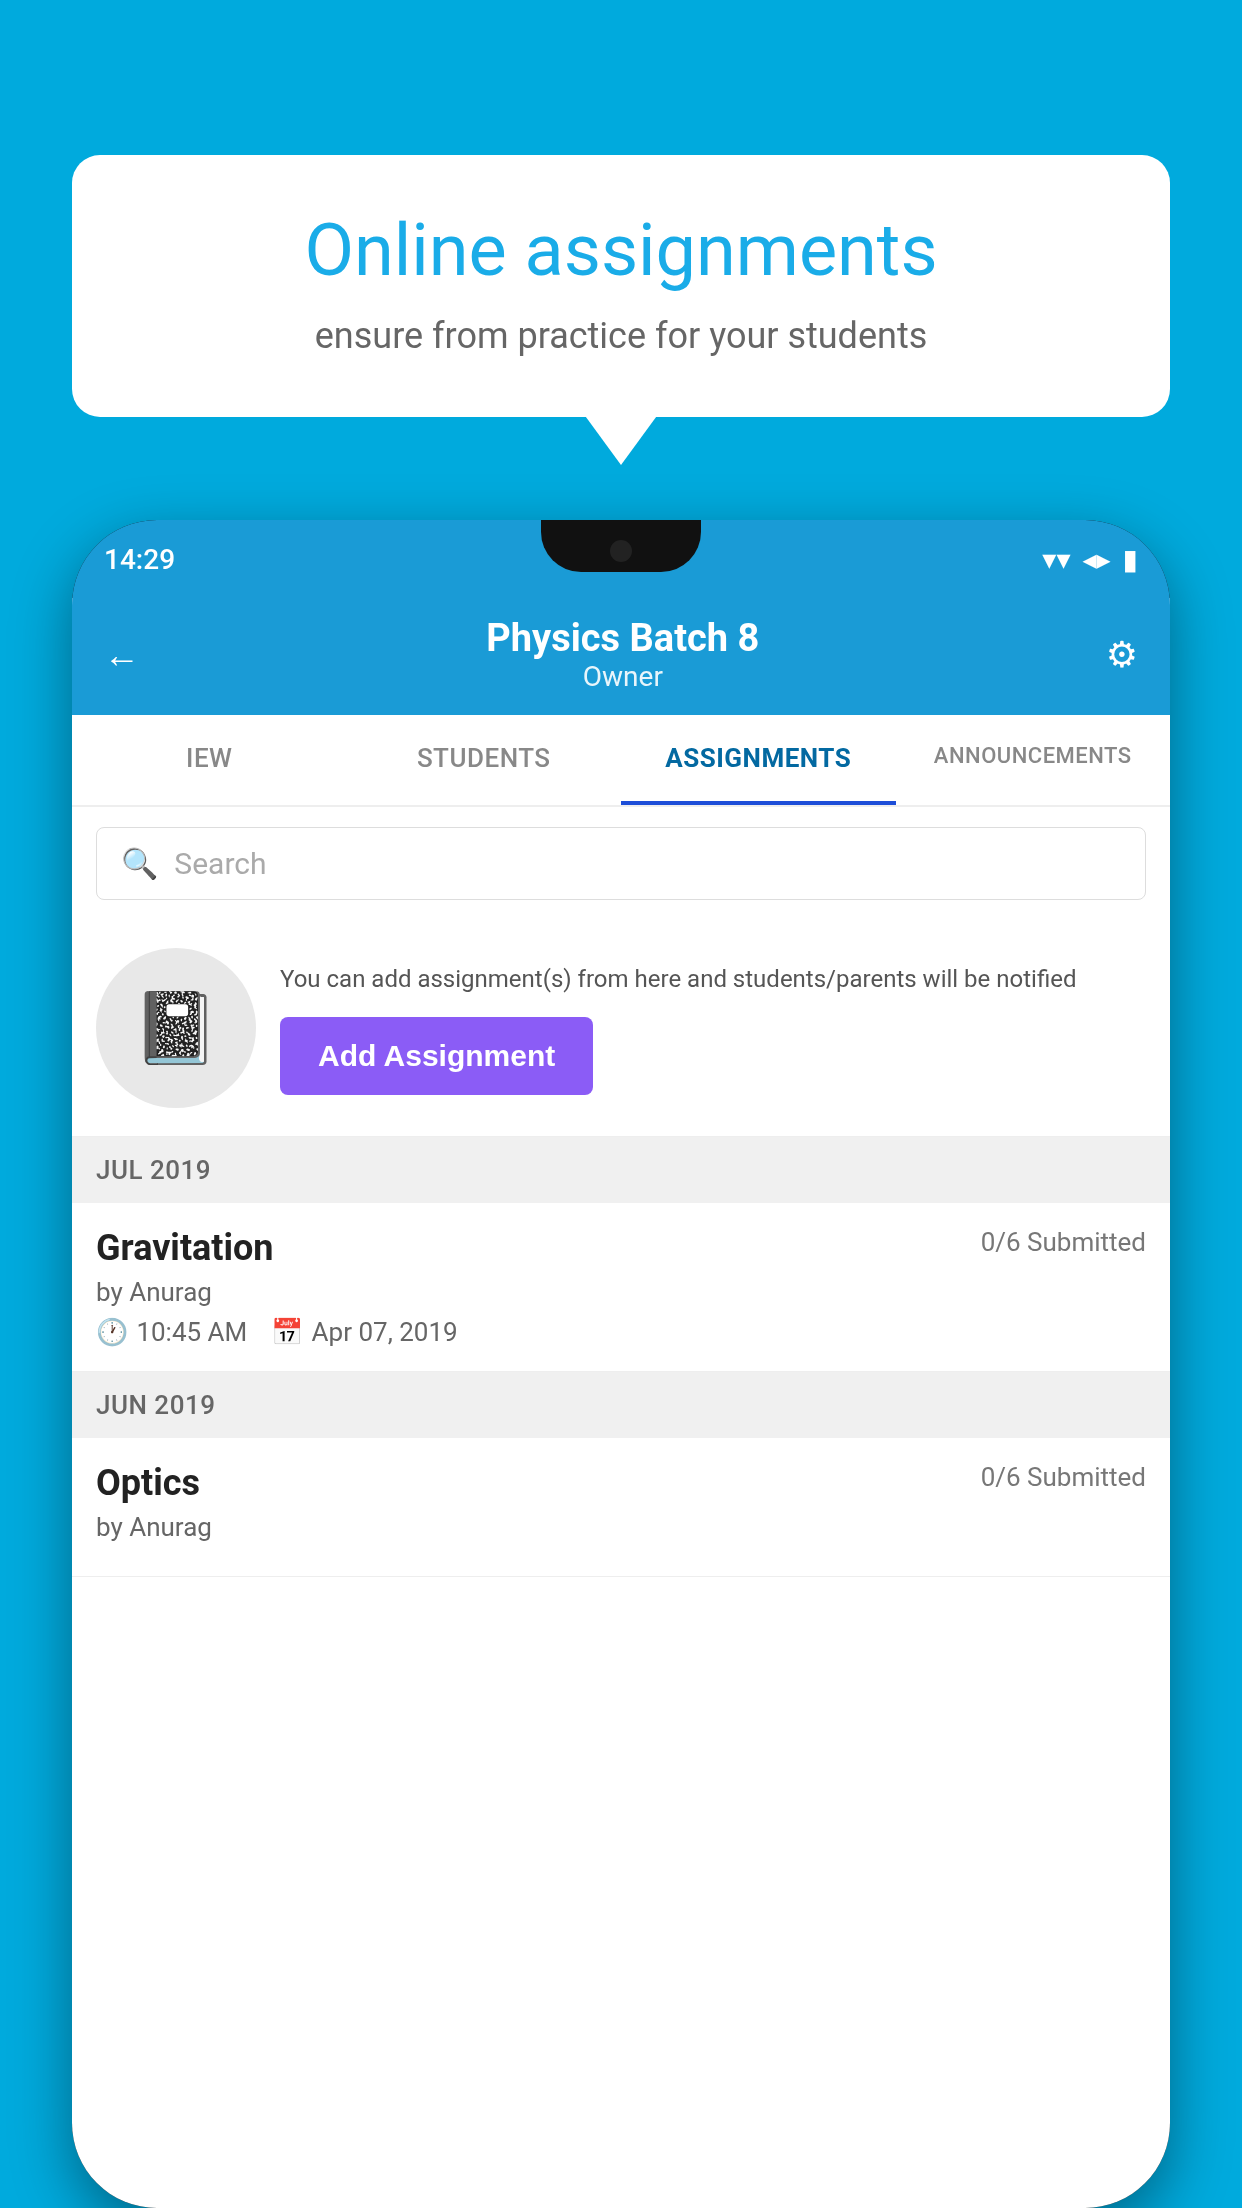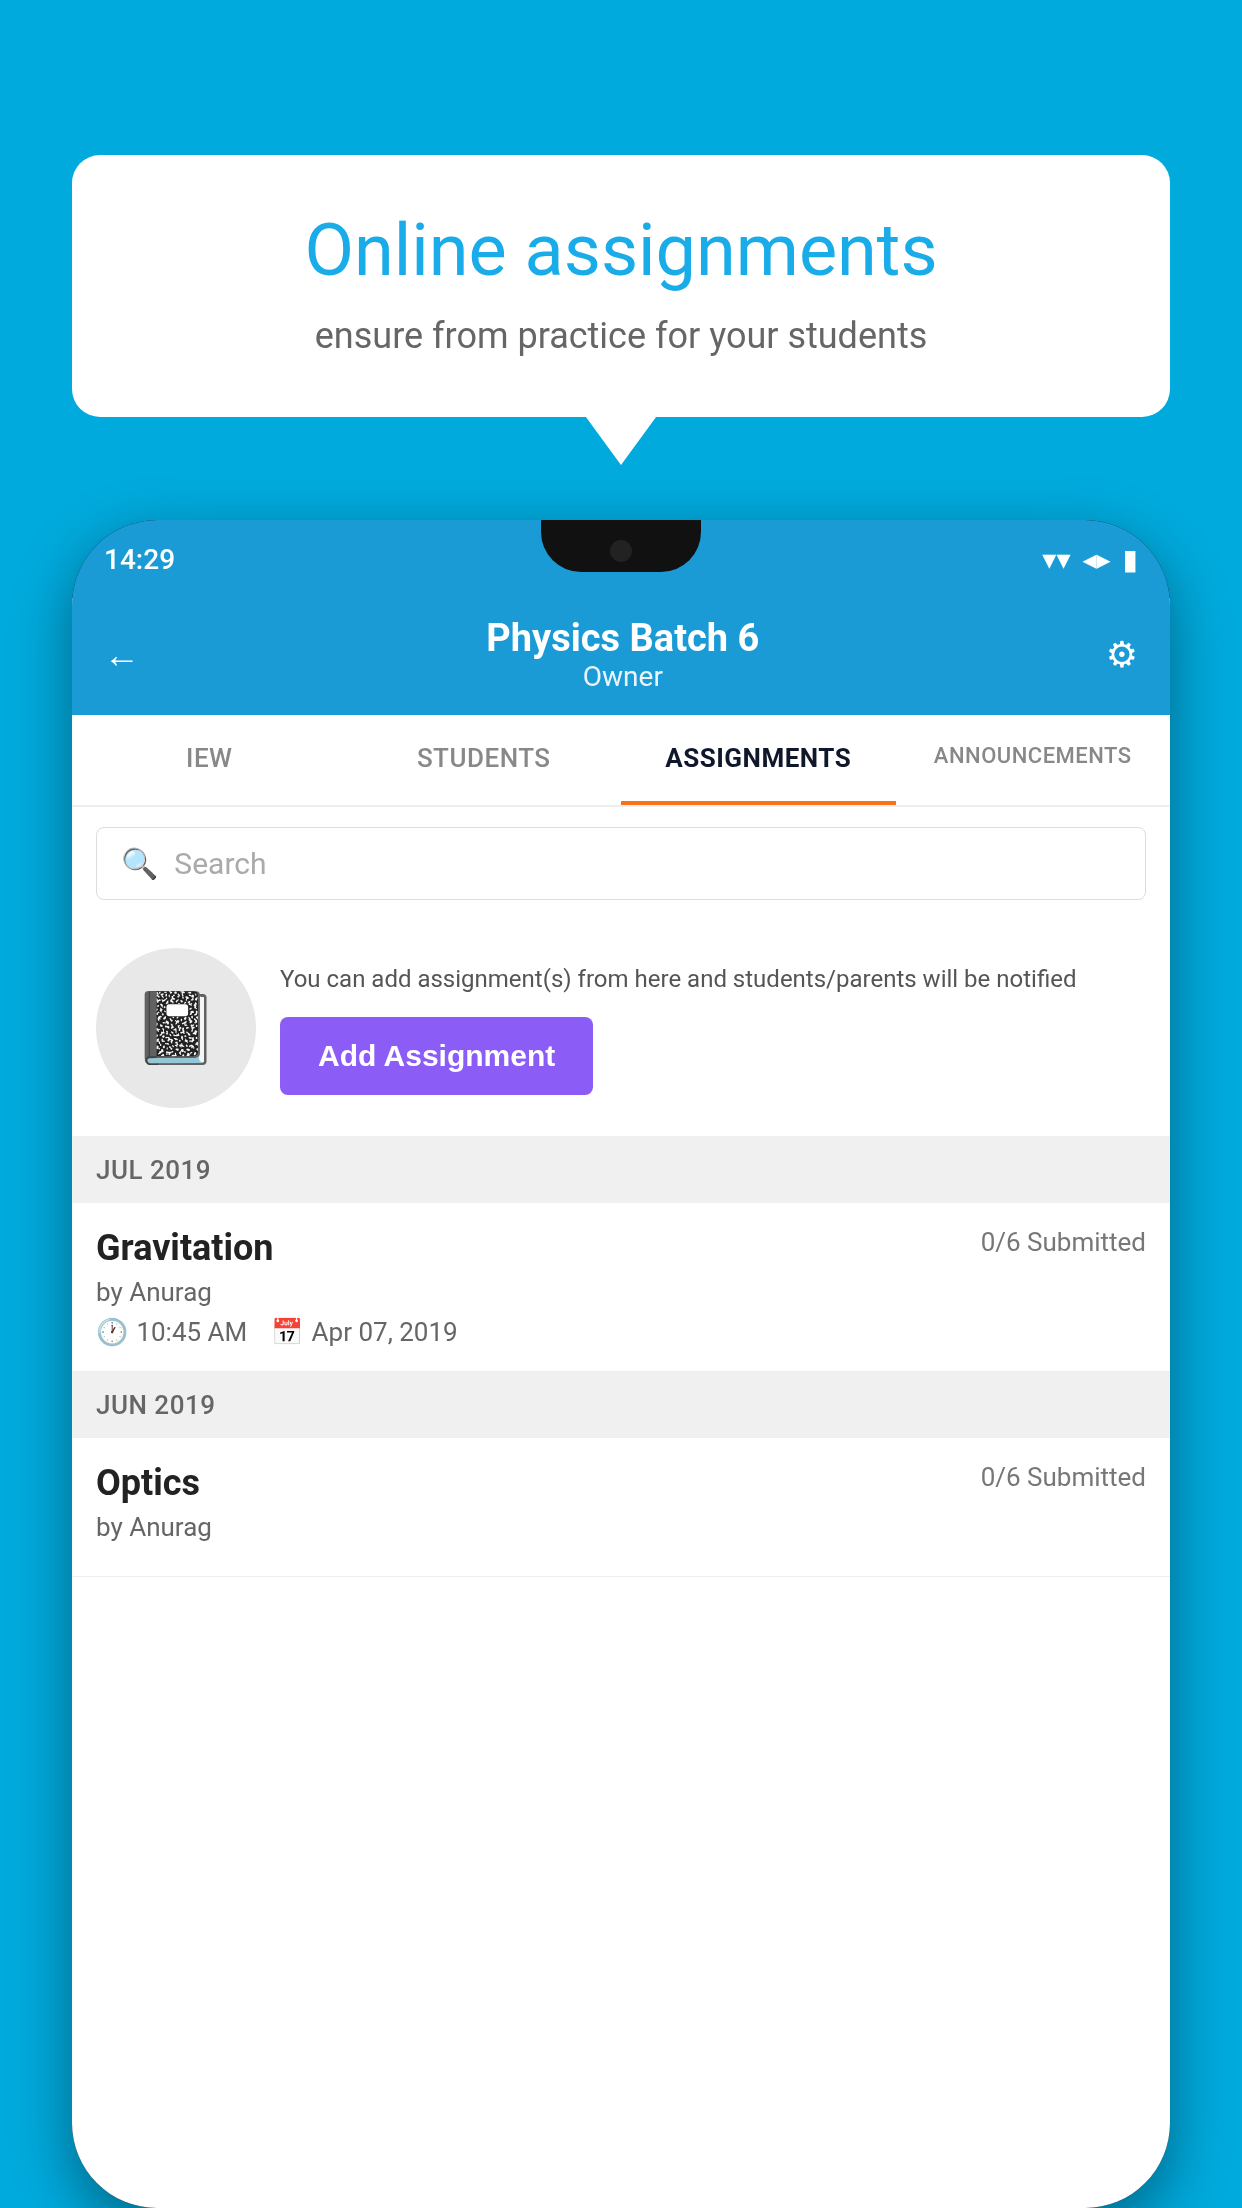--- a/index.html
+++ b/index.html
@@ -171,22 +171,22 @@
       font-size: 26px;
       font-weight: 500;
       color: #888;
       cursor: pointer;
       letter-spacing: 0.5px;
       border-bottom: 4px solid transparent;
       white-space: nowrap;
     }
 
     .tab-item.active {
-      color: #0f172a;
-      border-bottom: 4px solid #f97316;
+      color: #0369a1;
+      border-bottom: 4px solid #1d4ed8;
       font-weight: 700;
     }
 
     
     .phone-screen {
       background: white;
       overflow: hidden;
       height: calc(100% - 78px);
       border-radius: 0 0 75px 75px;
       display: flex;
@@ -349,21 +349,21 @@
       <span class="signal-icon">◂▸</span>
       <span class="battery-icon">▮</span>
     </div>
   </div>
 
   <div class="phone-screen">
 
     <div class="app-header">
       <span class="back-arrow">←</span>
       <div class="header-center">
-        <div class="header-title">Physics Batch 6</div>
+        <div class="header-title">Physics Batch 8</div>
         <div class="header-subtitle">Owner</div>
       </div>
       <span class="gear-icon">⚙</span>
     </div>
 
     <div class="tabs-bar">
       <div class="tab-item">IEW</div>
       <div class="tab-item">STUDENTS</div>
       <div class="tab-item active">ASSIGNMENTS</div>
       <div class="tab-item" style="font-size:22px;">ANNOUNCEMENTS</div>

